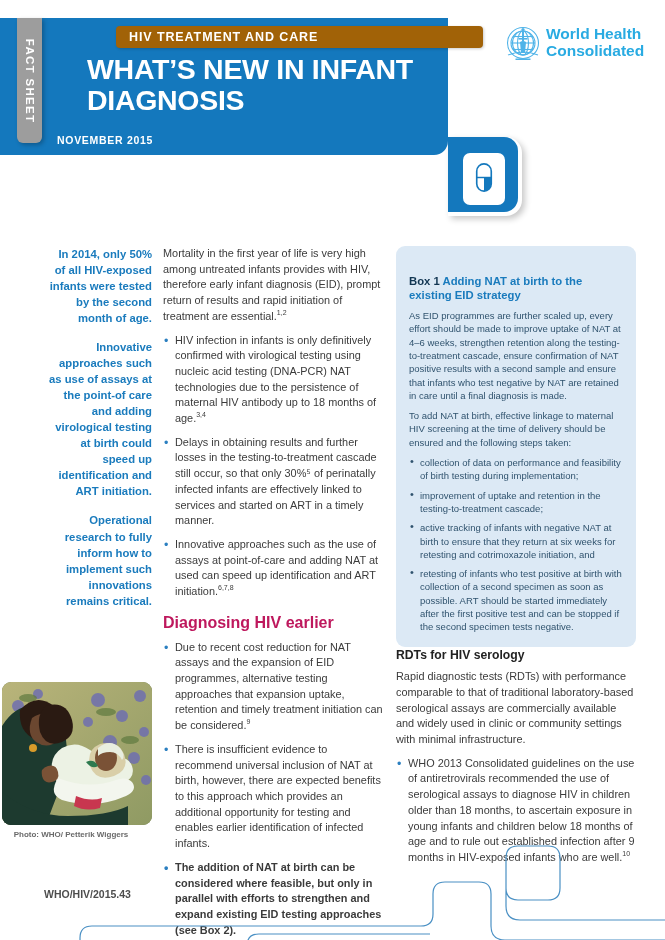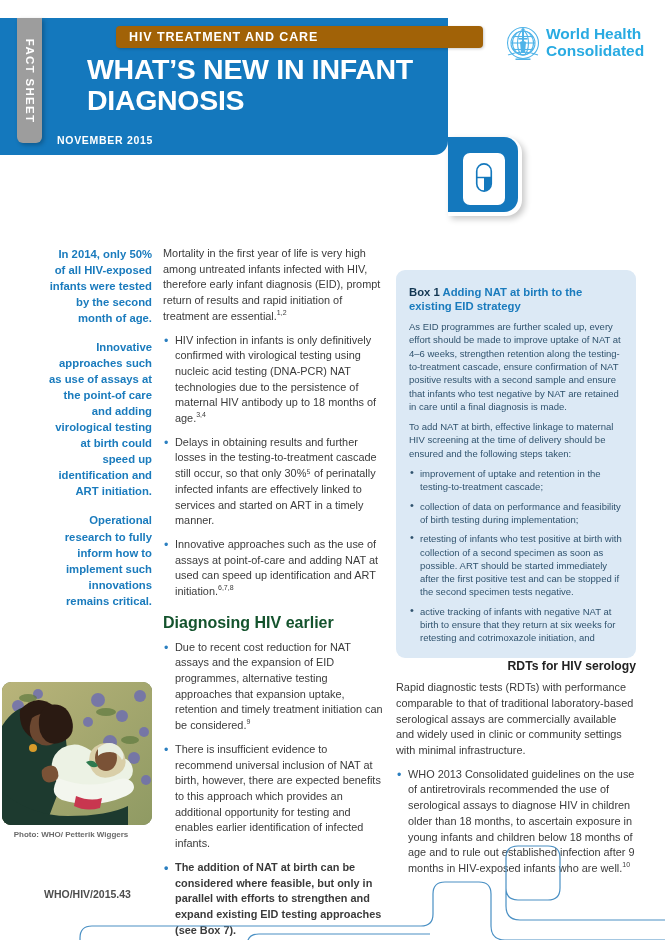--- a/index.html
+++ b/index.html
@@ -202,43 +202,41 @@
   ul.bullets > li::before {
     content: "•";
     position: absolute;
     left: 1px; top: -1px;
     color: #2b7fc0;
     font-size: 12.5px;
   }
   li.bold-item { font-weight: bold; }
 
   h2.section {
-    color: #14532d;
+    color: #be185d;
     font-size: 16px;
     font-weight: bold;
     line-height: 1.12;
     margin: 14px 0 8px 0;
   }
   h3.subsection {
     color: #222222;
     font-size: 12.2px;
     font-weight: bold;
     margin: 0 0 5px 0;
-    text-align: right;
   }
 
   
   .box1 {
     background: #dce9f5;
     border-radius: 9px;
-    padding: 16px 13px 13px 13px;
+    padding: 29px 13px 13px 13px;
     color: #30536e;
     font-size: 9.5px;
     line-height: 1.4;
-    margin-top: 24px;
   }
   .box1-title {
     font-size: 11.3px;
     font-weight: bold;
     margin-bottom: 7px;
     line-height: 1.2;
     color: #123652;
   }
   .box1-title .hl { color: #1a7bbd; }
   .box1 p { margin-bottom: 7px; }
@@ -372,50 +370,50 @@
       <circle cx="31" cy="66" r="4" fill="#d89b2a"></circle>
       <path d="M84 80 q8 -4 12 4 q-6 4 -12 -4 z" fill="#2e7a4f"></path>
     </svg>
   </div>
   <div class="photo-credit">Photo: WHO/ Petterik Wiggers</div>
 </div>
 
 <div class="doc-code">WHO/HIV/2015.43</div>
 
 <div class="col-mid">
-  <p class="body"><span>Mortality in the first year of life is very high among untreated infants infected with HIV, therefore early infant diagnosis (EID), prompt return of results and rapid initiation of treatment are essential.</span><sup>1,2</sup></p>
+  <p class="body"><span>Mortality in the first year of life is very high among untreated infants provides with HIV, therefore early infant diagnosis (EID), prompt return of results and rapid initiation of treatment are essential.</span><sup>1,2</sup></p>
 
   <ul class="bullets">
     <li><span>HIV infection in infants is only definitively confirmed with virological testing using nucleic acid testing (DNA-PCR) NAT technologies due to the persistence of maternal HIV antibody up to 18 months of age.</span><sup>3,4</sup></li>
     <li><span>Delays in obtaining results and further losses in the testing-to-treatment cascade still occur, so that only 30%⁵ of perinatally infected infants are effectively linked to services and started on ART in a timely manner.</span><sup></sup></li>
     <li><span>Innovative approaches such as the use of assays at point-of-care and adding NAT at used can speed up identification and ART initiation.</span><sup>6,7,8</sup></li>
   </ul>
 
   <h2 class="section">Diagnosing HIV earlier</h2>
 
   <ul class="bullets">
     <li><span>Due to recent cost reduction for NAT assays and the expansion of EID programmes, alternative testing approaches that expansion uptake, retention and timely treatment initiation can be considered.</span><sup>9</sup></li>
     <li><span>There is insufficient evidence to recommend universal inclusion of NAT at birth, however, there are expected benefits to this approach which provides an additional opportunity for testing and enables earlier identification of infected infants.</span></li>
-    <li class="bold-item"><span>The addition of NAT at birth can be considered where feasible, but only in parallel with efforts to strengthen and expand existing EID testing approaches (see Box 7).</span></li>
+    <li class="bold-item"><span>The addition of NAT at birth can be considered where feasible, but only in parallel with efforts to strengthen and expand existing EID testing approaches (see Box 2).</span></li>
   </ul>
 </div>
 
 <div class="col-right">
   <div class="box1">
     <div class="box1-title">
       <span>Box 1</span>
       <span class="hl">Adding NAT at birth to the existing EID strategy</span>
     </div>
     <p>As EID programmes are further scaled up, every effort should be made to improve uptake of NAT at 4–6 weeks, strengthen retention along the testing-to-treatment cascade, ensure confirmation of NAT positive results with a second sample and ensure that infants who test negative by NAT are retained in care until a final diagnosis is made.</p>
     <p>To add NAT at birth, effective linkage to maternal HIV screening at the time of delivery should be ensured and the following steps taken:</p>
     <ul>
+      <li>collection of data on performance and feasibility of birth testing during implementation;</li>
       <li>improvement of uptake and retention in the testing-to-treatment cascade;</li>
-      <li>collection of data on performance and feasibility of birth testing during implementation;</li>
+      <li>active tracking of infants with negative NAT at birth to ensure that they return at six weeks for retesting and cotrimoxazole initiation, and</li>
       <li>retesting of infants who test positive at birth with collection of a second specimen as soon as possible. ART should be started immediately after the first positive test and can be stopped if the second specimen tests negative.</li>
-      <li>active tracking of infants with negative NAT at birth to ensure that they return at six weeks for retesting and cotrimoxazole initiation, and</li>
     </ul>
   </div>
 
   <h3 class="subsection">RDTs for HIV serology</h3>
   <p class="body">Rapid diagnostic tests (RDTs) with performance comparable to that of traditional laboratory-based serological assays are commercially available and widely used in clinic or community settings with minimal infrastructure.</p>
   <ul class="bullets">
     <li><span>WHO 2013 Consolidated guidelines on the use of antiretrovirals recommended the use of serological assays to diagnose HIV in children older than 18 months, to ascertain exposure in young infants and children below 18 months of age and to rule out established infection after 9 months in HIV-exposed infants who are well.</span><sup>10</sup></li>
   </ul>
 </div>
 

